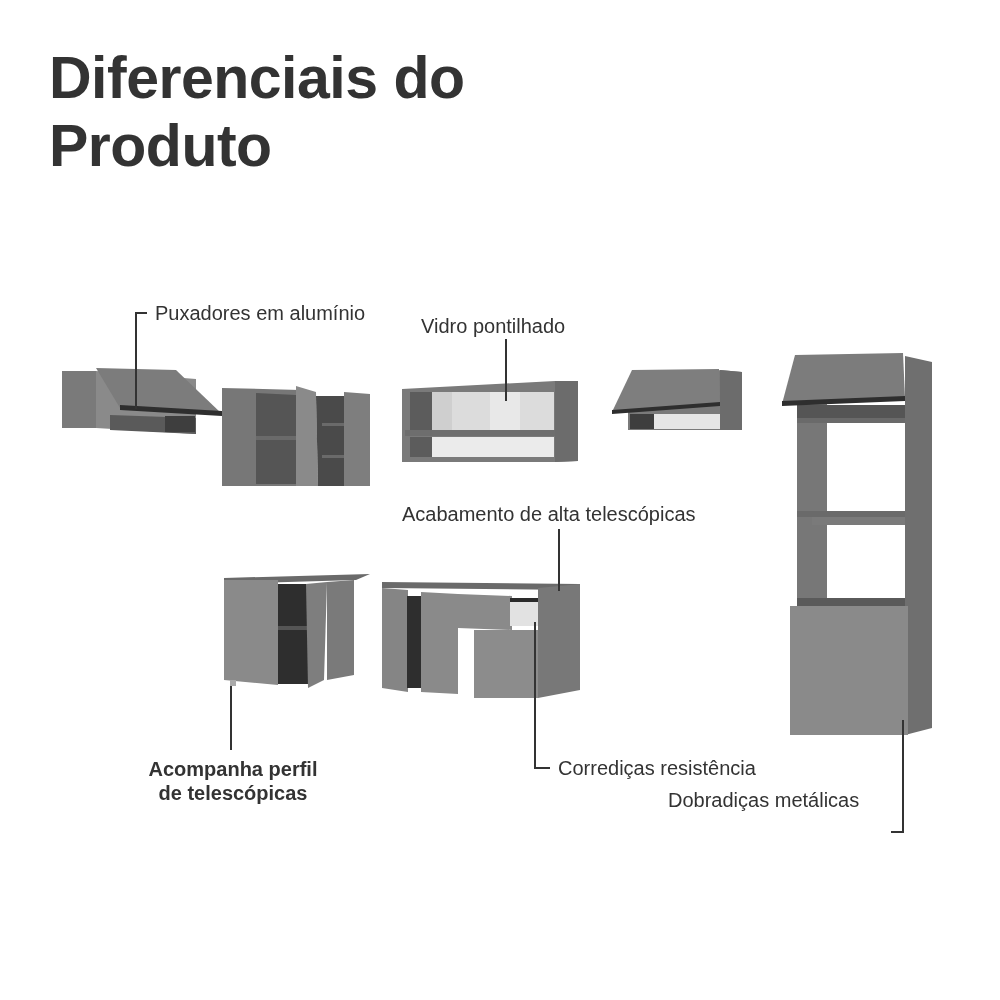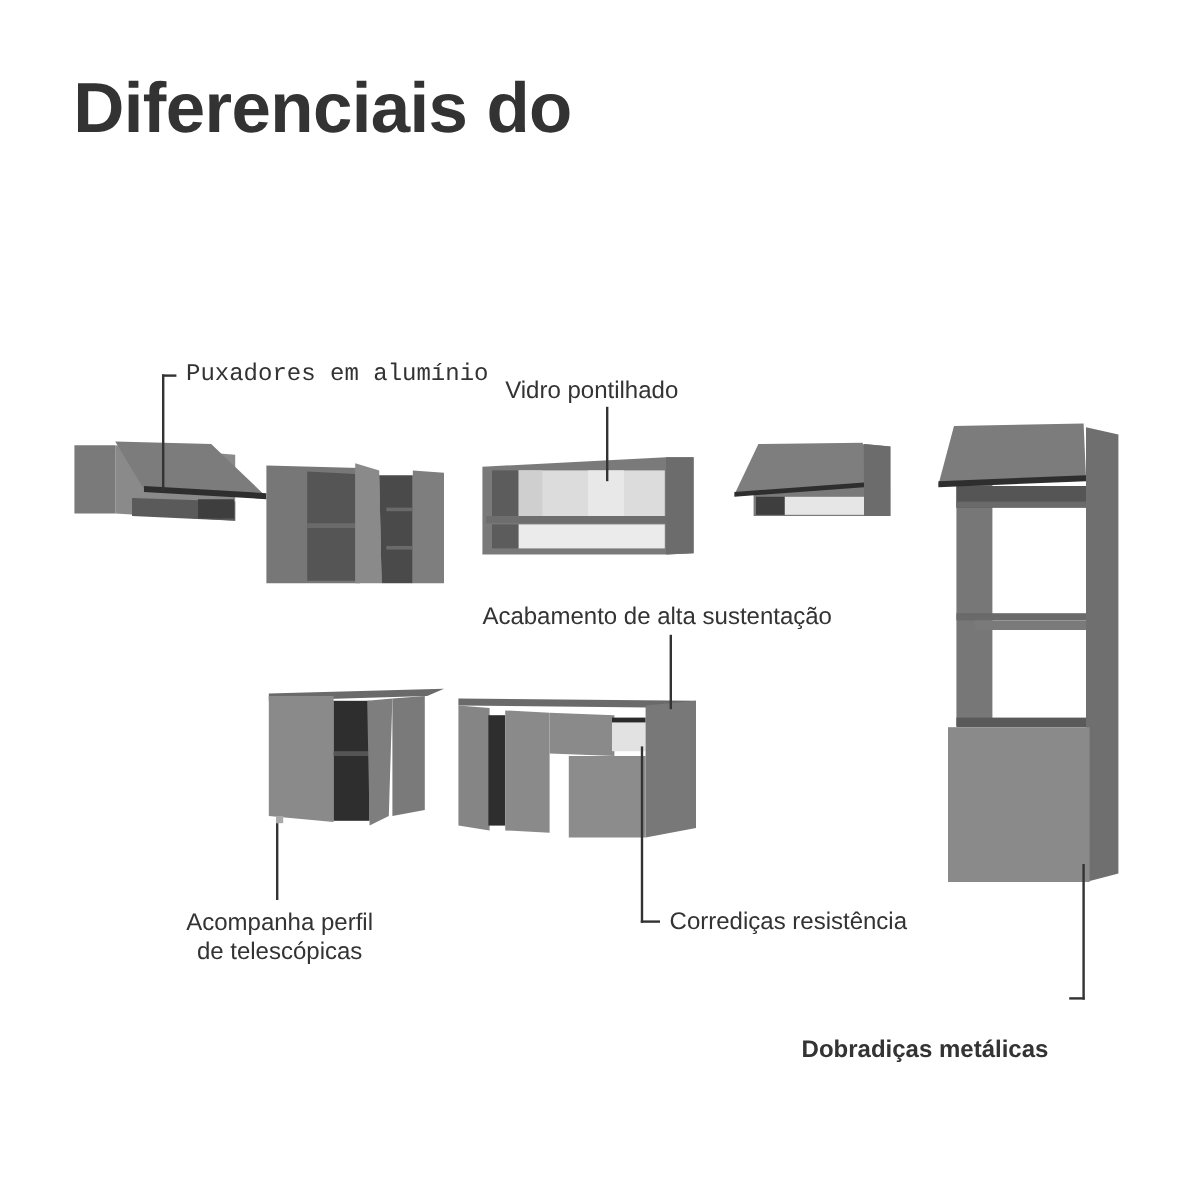--- a/index.html
+++ b/index.html
@@ -1,30 +1,31 @@
 <!DOCTYPE html>
 <html><head>
 <meta charset="utf-8">
 <style>
   html, body { margin:0; padding:0; background:#ffffff; }
   body { width:1000px; height:1000px; position:relative; overflow:hidden;
          font-family:"Liberation Sans", "DejaVu Sans", sans-serif; color:#333333; }
-  .title { position:absolute; left:49px; top:44px; margin:12px;
+  .title { position:absolute; left:49px; top:44px; margin:0;
            font-family:"Liberation Sans", sans-serif; font-weight:700;
            font-size:59px; line-height:68px; color:#333333; letter-spacing:-0.5px; }
   .label { position:absolute; font-size:20px; line-height:24px; color:#333333; white-space:nowrap; }
   .label.center { text-align:center; }
   .line { position:absolute; background:#333333; }
   svg.furn { position:absolute; left:0; top:0; }
 </style>
 </head>
 <body>
 
 <h1 class="title">
   <span>Diferenciais do</span><br>
+  <span>Produto</span>
 </h1>
 
 <svg class="furn" width="1000" height="1000" viewBox="0 0 1000 1000">
 
   <g>
     <polygon points="62,371 96,371 96,428 62,428" fill="#7a7a7a"></polygon>
     <polygon points="96,371 196,379 196,434 96,428" fill="#8a8a8a"></polygon>
     <polygon points="110,415 196,418 196,434 110,430" fill="#5a5a5a"></polygon>
     <polygon points="165,416 195,416 195,432 165,432" fill="#3e3e3e"></polygon>
     <polygon points="96,368 176,370 222,414 120,408" fill="#7c7c7c"></polygon>
@@ -108,21 +109,21 @@
 <div class="line" style="left:558px; top:529px; width:2px; height:62px;"></div>
 
 <div class="line" style="left:230px; top:686px; width:2px; height:64px;"></div>
 
 <div class="line" style="left:534px; top:622px; width:2px; height:147px;"></div>
 <div class="line" style="left:534px; top:767px; width:16px; height:2px;"></div>
 
 <div class="line" style="left:902px; top:720px; width:2px; height:113px;"></div>
 <div class="line" style="left:891px; top:831px; width:13px; height:2px;"></div>
 
-<div class="label" style="left:155px; top:301px;font-family:Liberation Mono, monospace;">Puxadores em alumínio</div>
+<div class="label" style="left:155px; top:301px;">Puxadores em alumínio</div>
 <div class="label" style="left:421px; top:314px;">Vidro pontilhado</div>
-<div class="label" style="left:402px; top:502px;">Acabamento de alta sustentação</div>
-<div class="label center" style="left:138px; top:757px; width:190px;">
+<div class="label" style="left:402px; top:502px;">Acabamento de alta telescópicas</div>
+<div class="label center" style="left:138px; top:757px; width:190px;font-weight:bold;">
   <span>Acompanha perfil</span><br>
   <span>de telescópicas</span>
 </div>
 <div class="label" style="left:558px; top:756px;">Corrediças resistência</div>
-<div class="label" style="left:668px; top:863px;font-weight:bold;">Dobradiças metálicas</div>
+<div class="label" style="left:668px; top:788px;">Dobradiças metálicas</div>
 
 </body></html>

